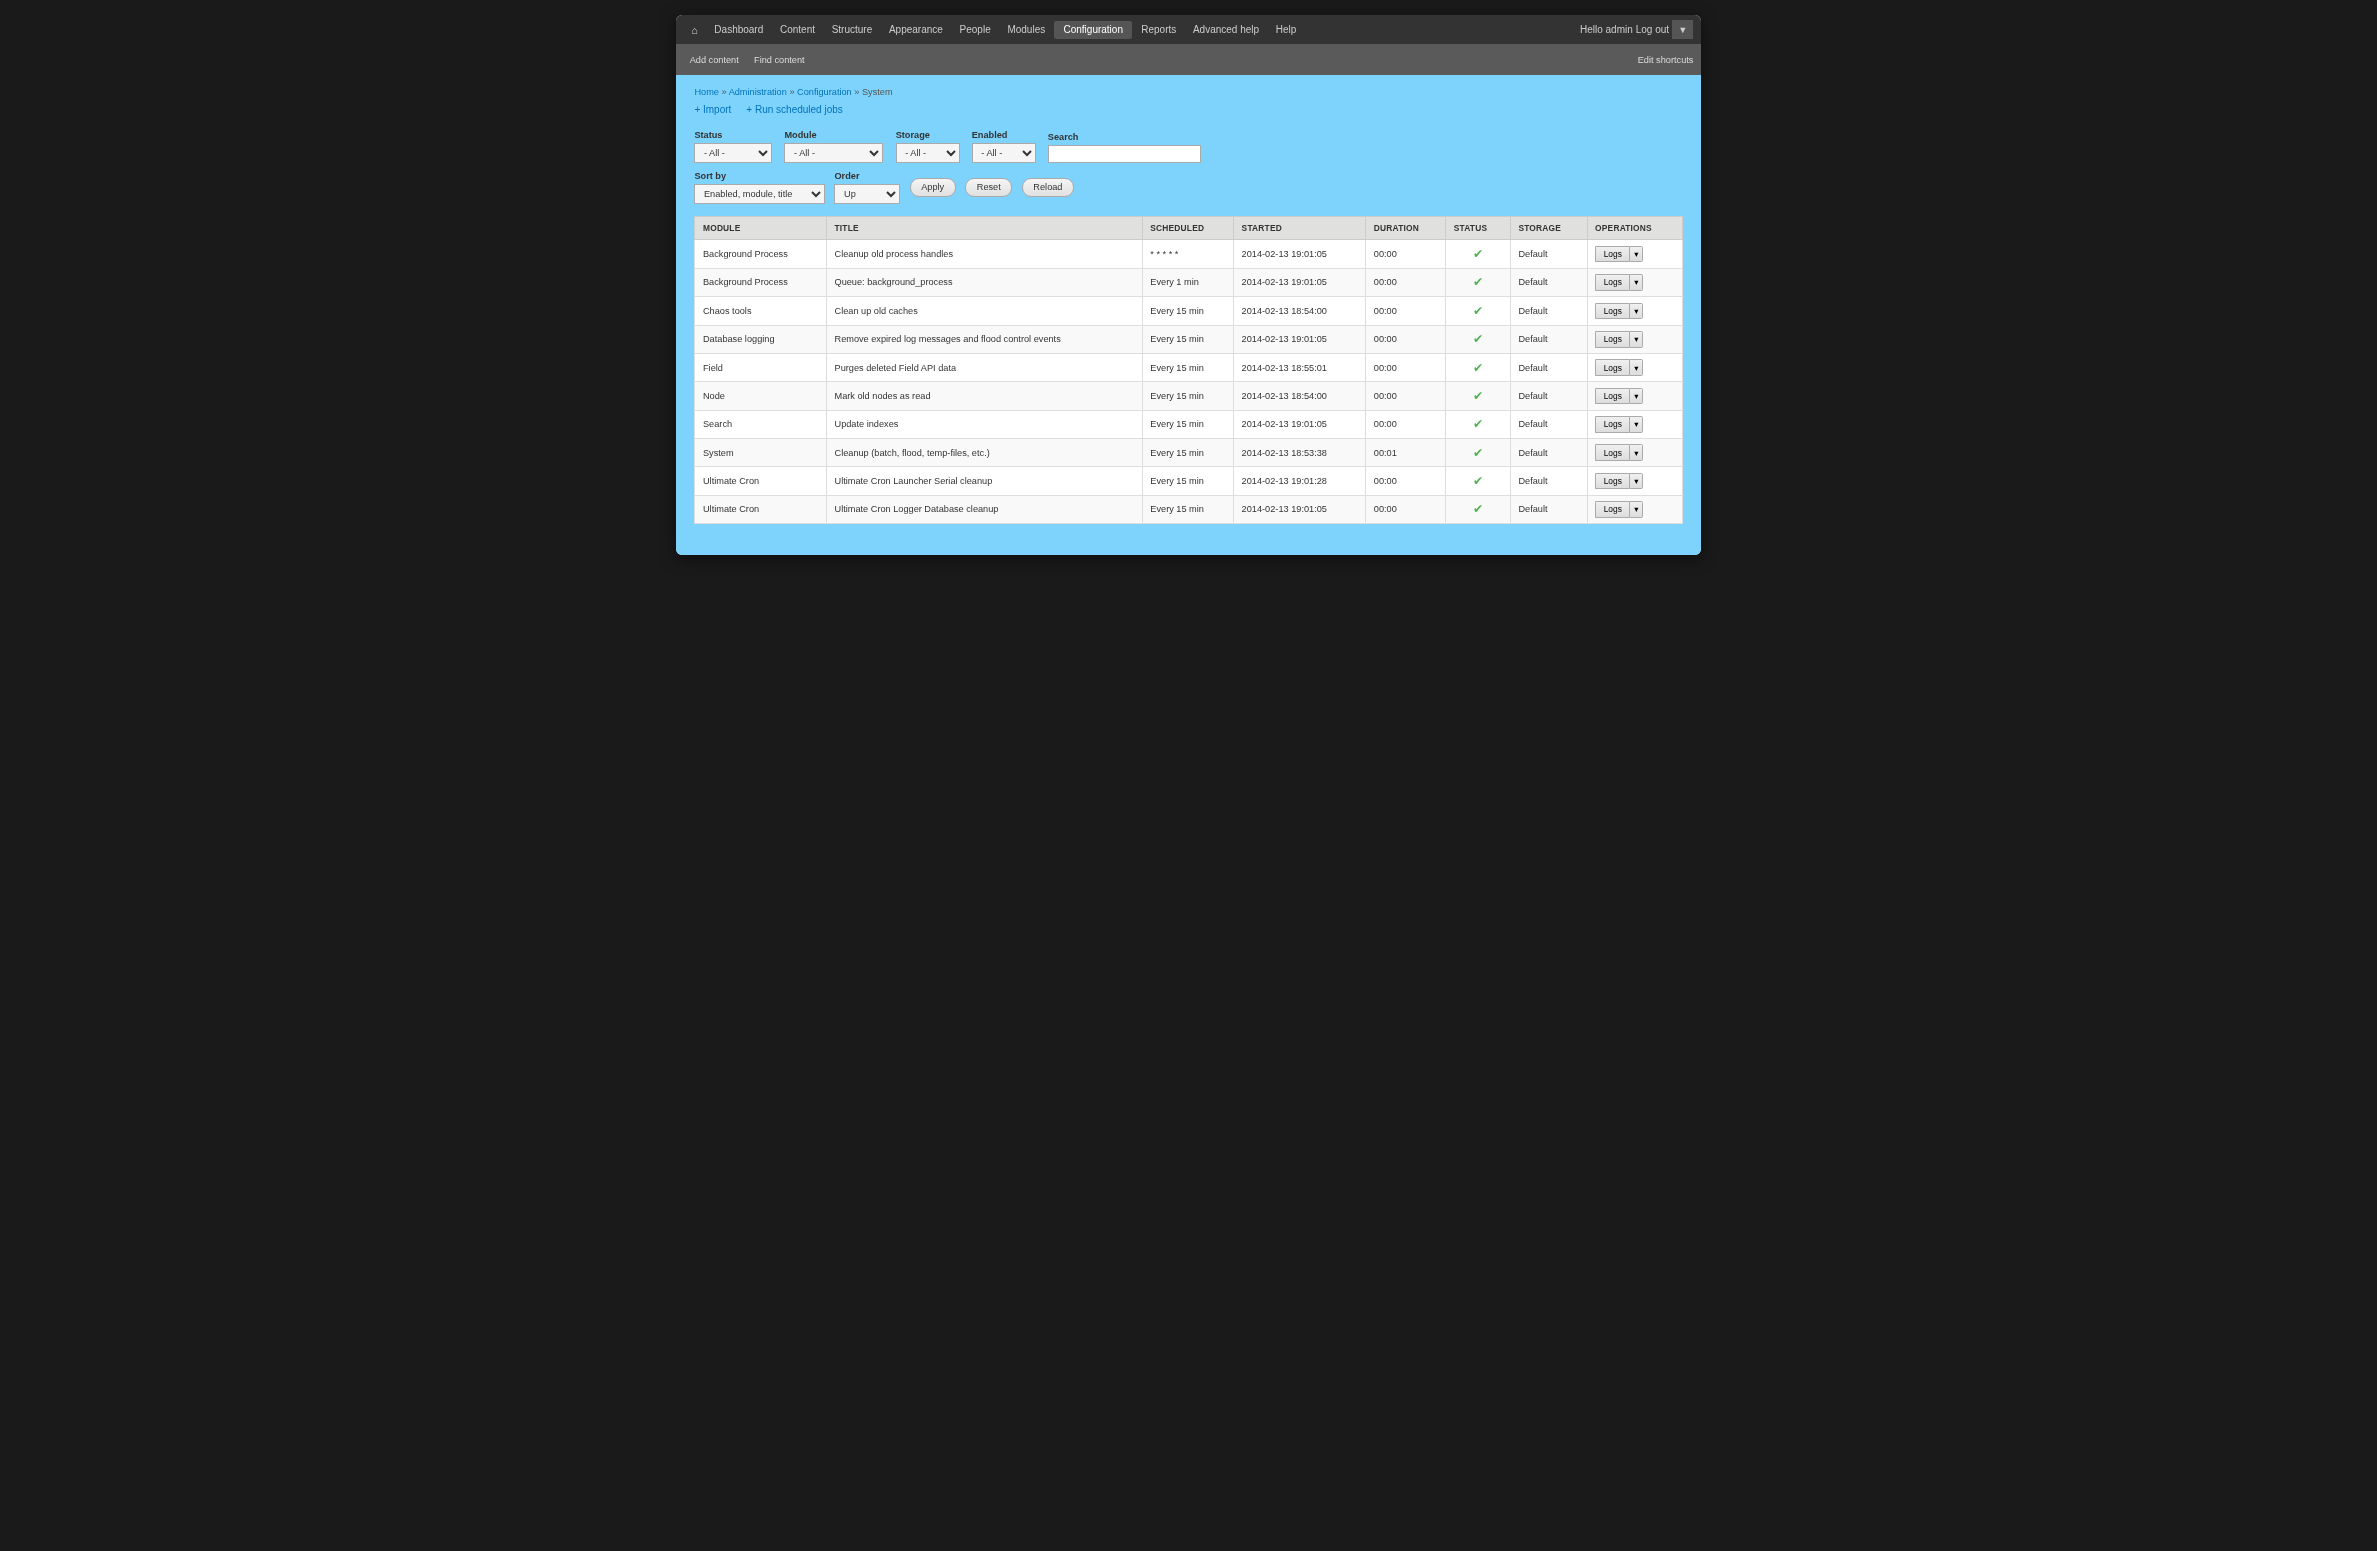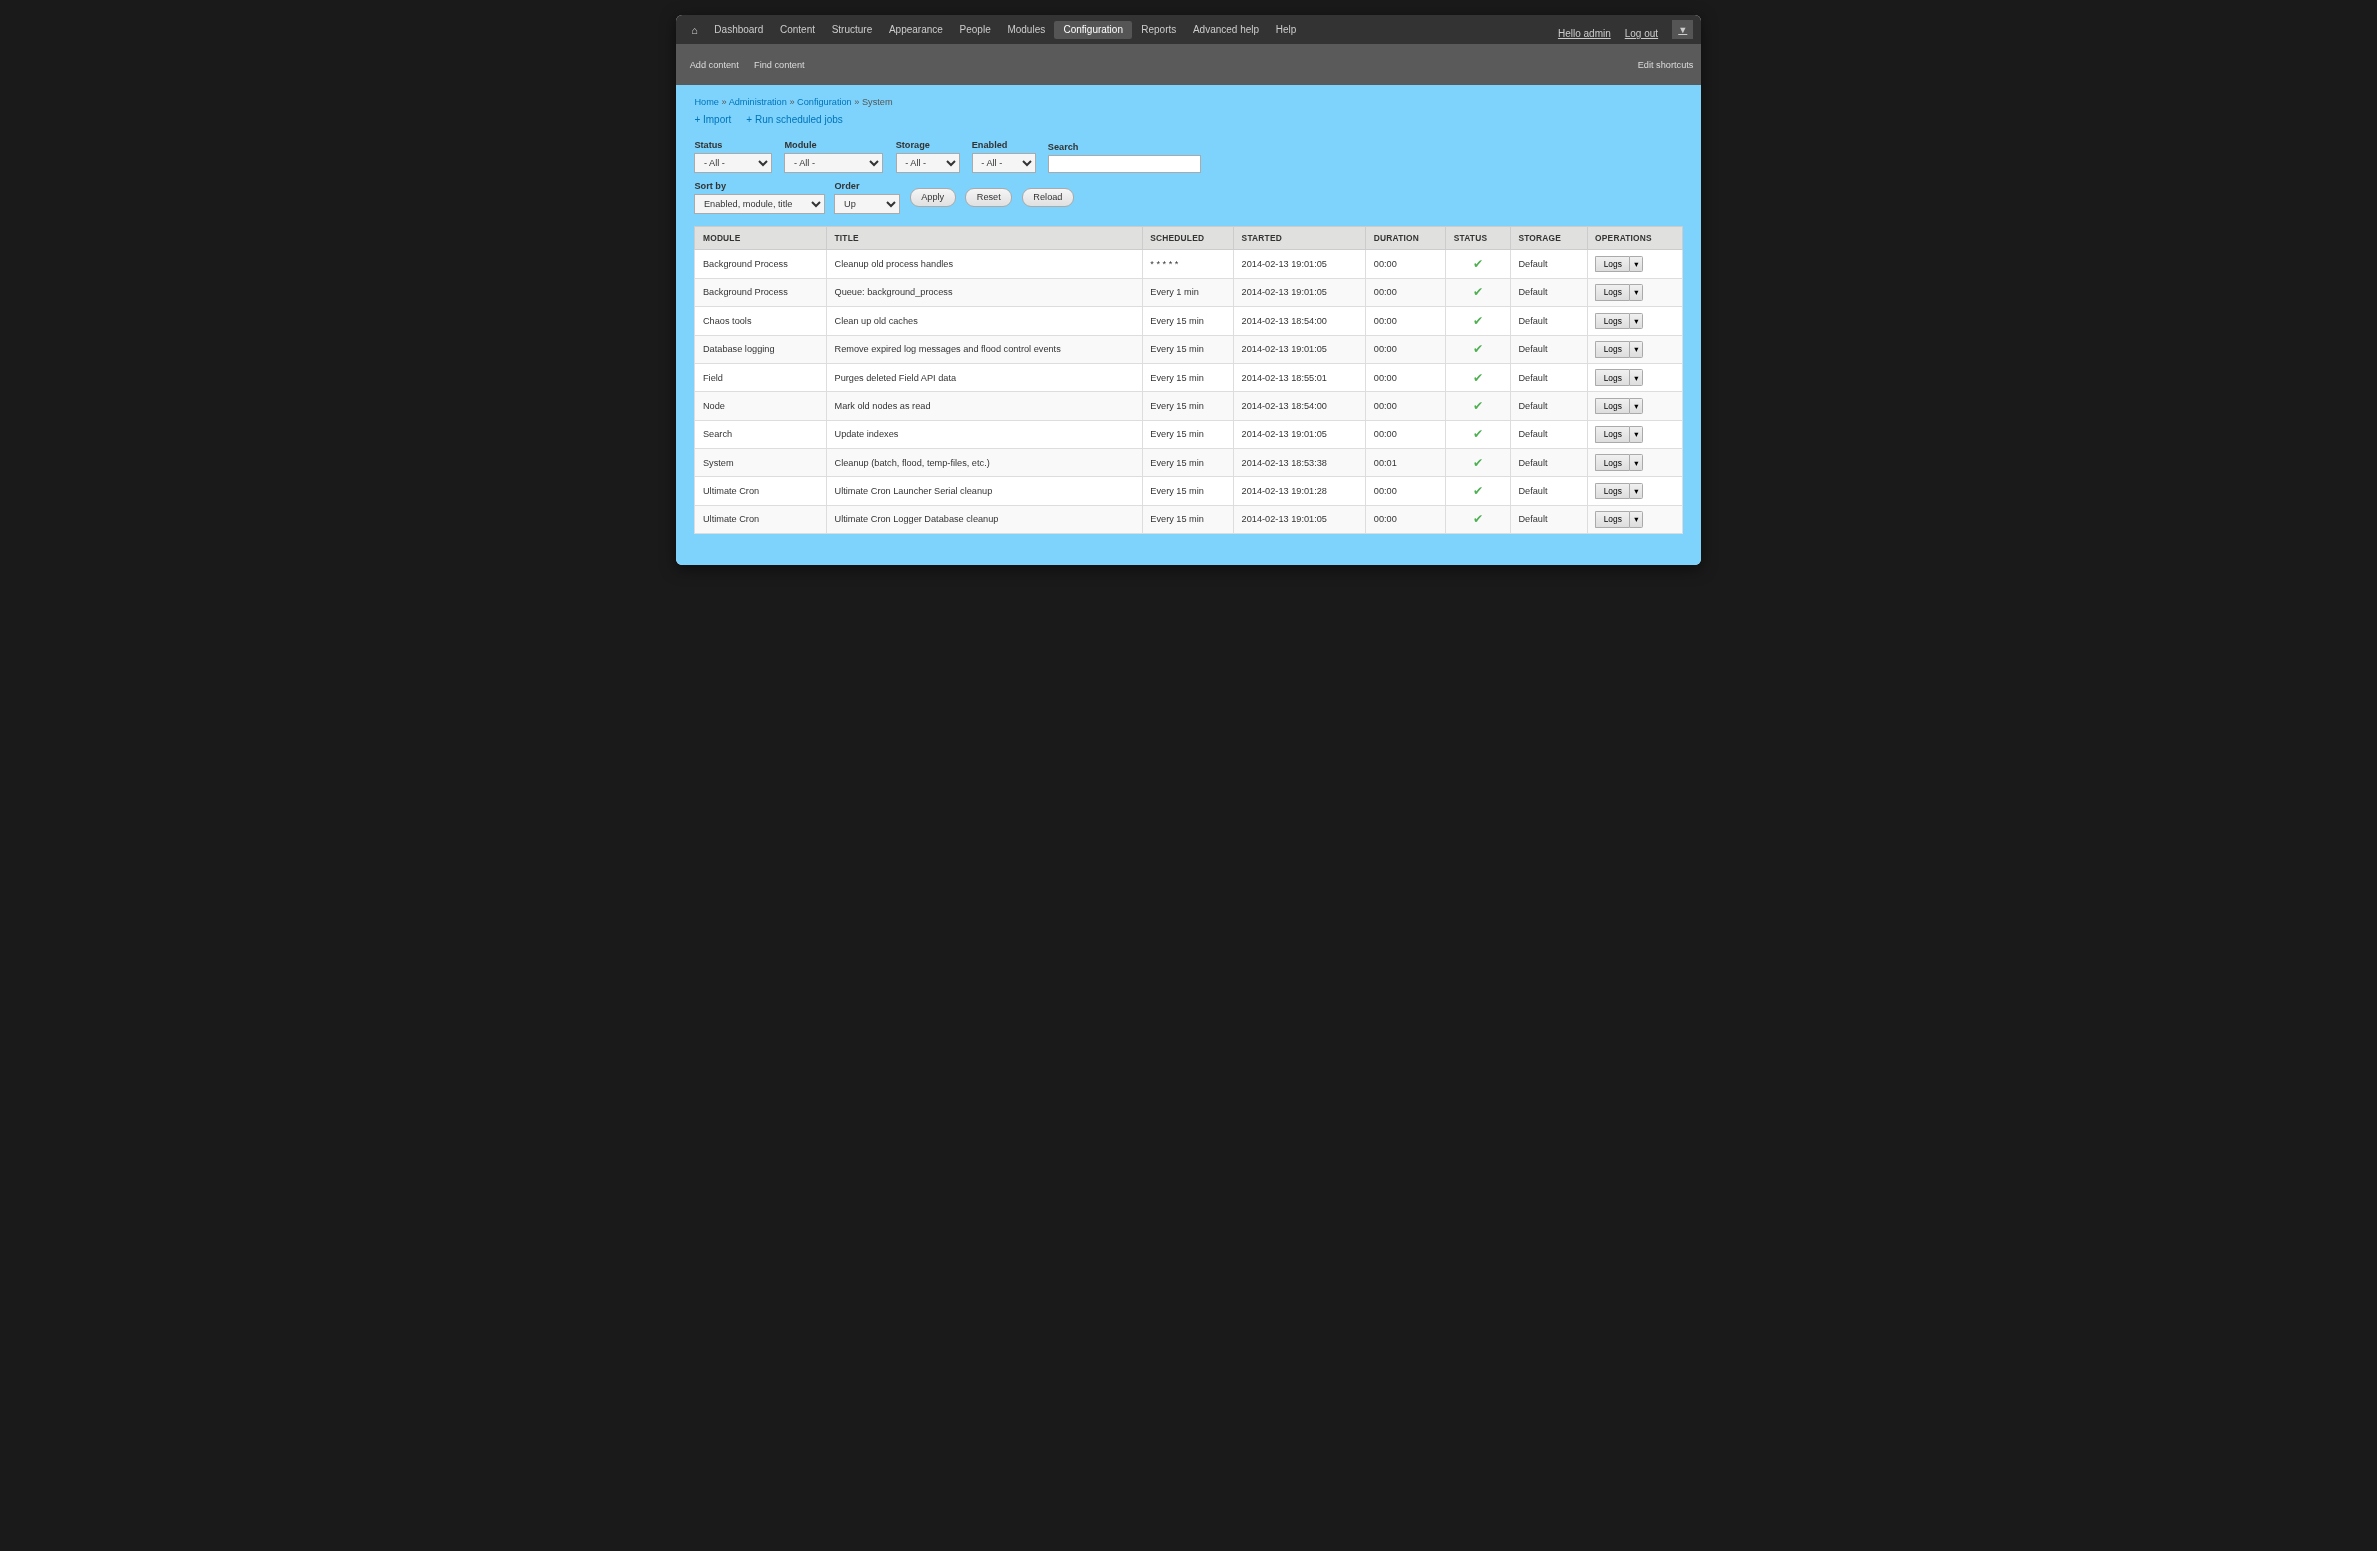--- a/index.html
+++ b/index.html
@@ -49,25 +49,24 @@
       white-space: nowrap;
     }
     .nav-item.active {
       background: #555;
       color: #fff;
       border-radius: 2.3px;
       padding: 3.8px 9.2px;
     }
     .top-nav-right {
       display: flex;
-      align-items: flex-end;
-      gap: 14px;
+      align-items: center;
+      gap: 3px;
       color: #ccc;
       font-size: 10px;
-      text-decoration: underline;
     }
     .top-nav-right a {
       color: #ccc;
       text-decoration: none;
       cursor: pointer;
     }
     .nav-arrow {
       background: #555;
       color: #ccc;
       border: none;
@@ -75,21 +74,21 @@
       cursor: pointer;
       font-size: 9.2px;
     }
 
     
     .secondary-nav {
       background: #5a5a5a;
       display: flex;
       align-items: center;
       padding: 0 7.6px;
-      height: 41px;
+      height: 31px;
       justify-content: space-between;
     }
     .secondary-nav-left {
       display: flex;
       gap: 3.1px;
     }
     .secondary-nav a {
       color: #ddd;
       font-size: 9.2px;
       text-decoration: none;

